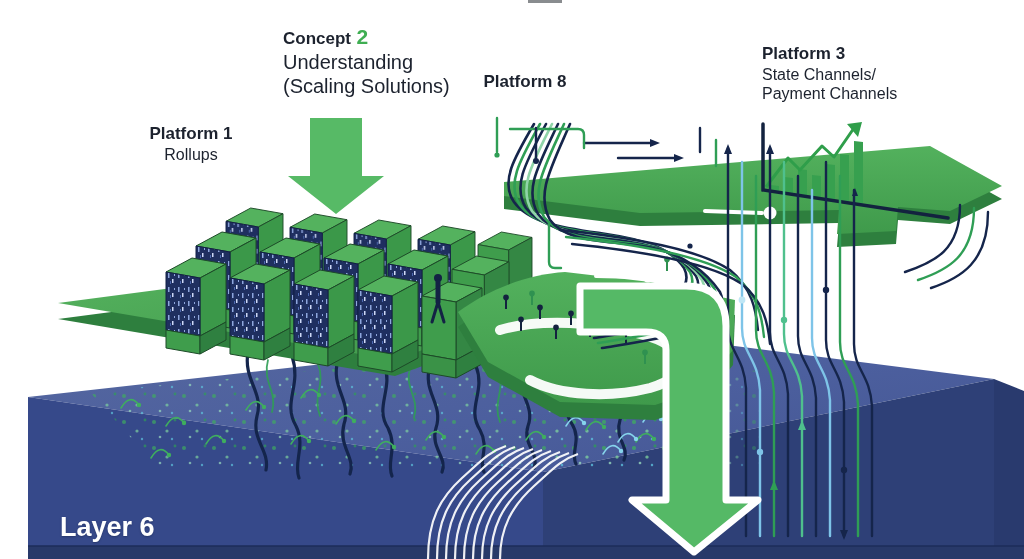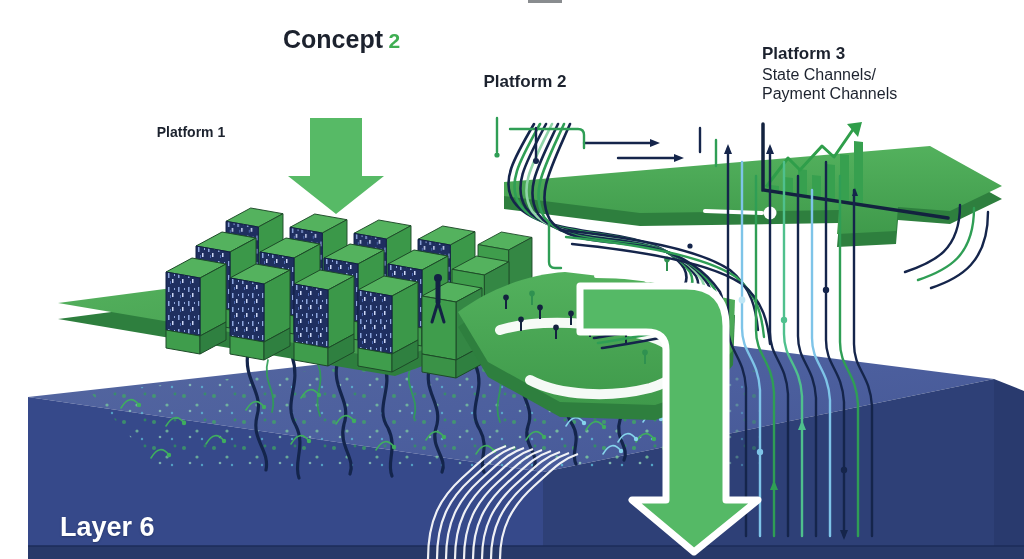--- a/index.html
+++ b/index.html
@@ -2,24 +2,24 @@
 <html><head>
 <meta charset="utf-8">
 <style>
   html,body{margin:0;padding:0;background:#ffffff;}
   .stage{position:relative;width:1024px;height:559px;overflow:hidden;background:#ffffff;
          font-family:"Liberation Sans",sans-serif;}
   .stage svg{position:absolute;left:0;top:0;}
   .lbl{position:absolute;color:#1c222e;line-height:1.22;}
   .lbl .t{font-weight:bold;}
   .concept{left:283px;top:24px;width:200px;font-size:20px;}
-  .concept .t{font-size:25px;}
+  .concept .t{font-size:17px;}
   .concept .num{color:#3fae52;font-weight:bold;font-size:21px;}
   .p1{left:126px;top:124px;width:130px;text-align:center;font-size:16px;}
-  .p1 .t{font-size:14px;}
+  .p1 .t{font-size:17px;}
   .p2{left:452px;top:72px;width:146px;text-align:center;font-size:16px;}
   .p2 .t{font-size:17px;}
   .p3{left:762px;top:44px;width:200px;text-align:left;font-size:16px;}
   .p3 .t{font-size:17px;}
   .layer1{left:60px;top:442px;color:#ffffff;font-weight:bold;font-size:27px;line-height:34px;
           white-space:pre;text-shadow:0 1px 2px rgba(10,20,50,.35);}
 </style>
 </head>
 <body>
 
@@ -315,28 +315,31 @@
   <polygon points="310,118 362,118 362,176 384,176 336,214 288,176 310,176" fill="#57ba66"></polygon>
 
   <path d="M 580,286 L 686,286 Q 726,286 726,326 L 726,500 L 758,500 L 694,552 L 632,500 L 666,500 L 666,350 Q 666,332 646,332 L 580,332 Z" fill="#55b966" stroke="#ffffff" stroke-width="7" stroke-linejoin="round"></path>
 </svg>
 
 <div class="lbl concept">
   <div>
     <span class="t">Concept</span>
     <span class="num">2</span>
   </div>
+  <div>Understanding</div>
+  <div>(Scaling Solutions)</div>
 </div>
 
 <div class="lbl p1">
   <div class="t">Platform 1</div>
+  <div>Rollups</div>
 </div>
 
 <div class="lbl p2">
-  <div class="t">Platform 2</div>
+  <div class="t">Platform 8</div>
 </div>
 
 <div class="lbl p3">
   <div class="t">Platform 3</div>
   <div>State Channels/</div>
   <div>Payment Channels</div>
 </div>
 
 <div class="lbl layer1">
   <div>Layer 6</div>

